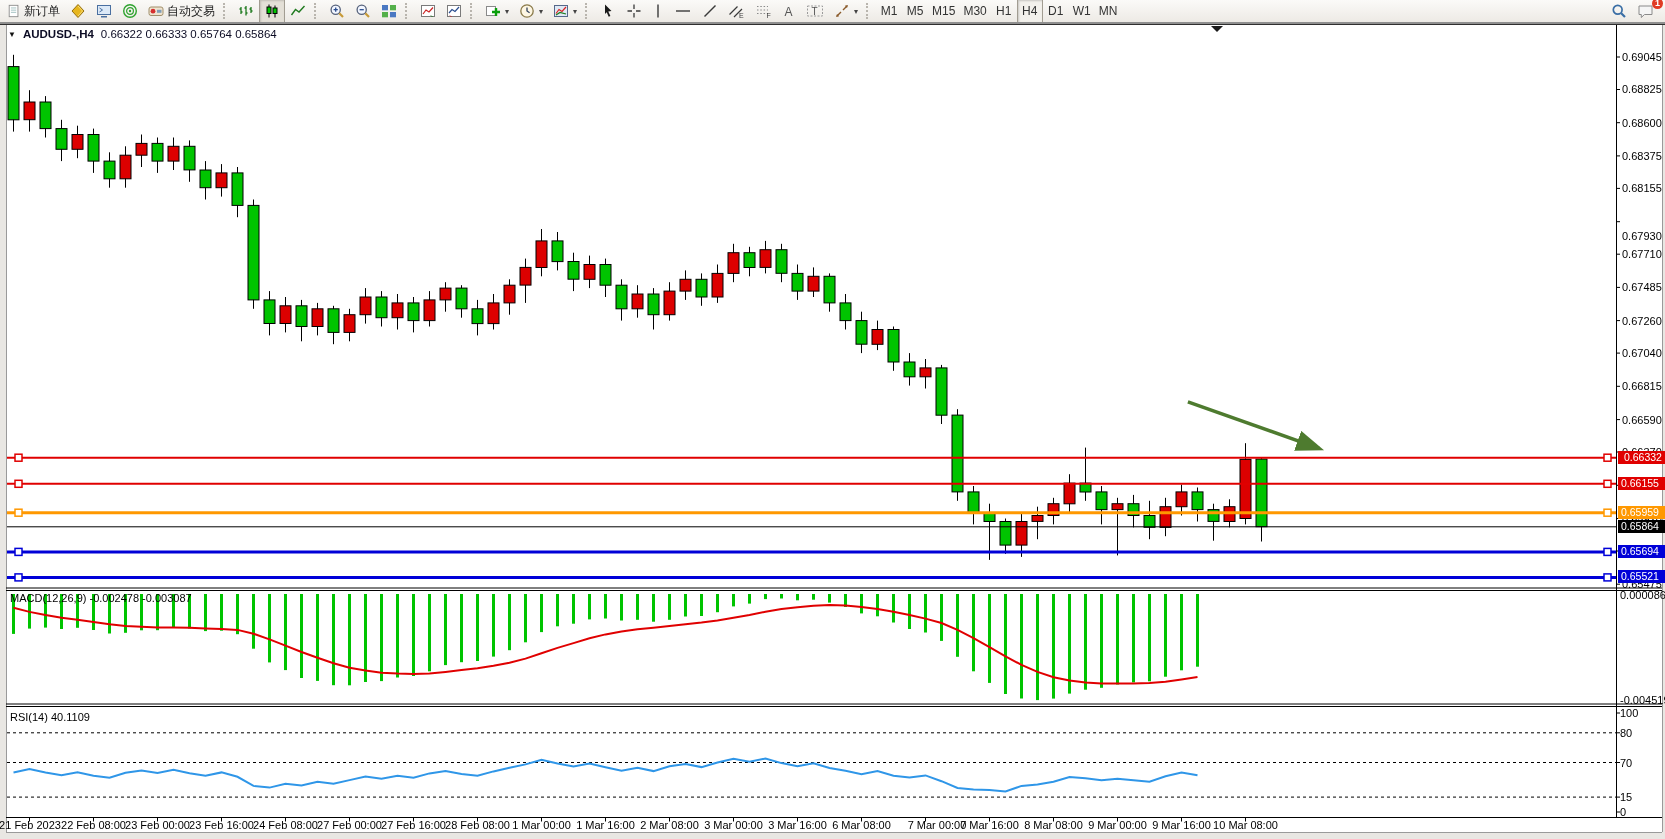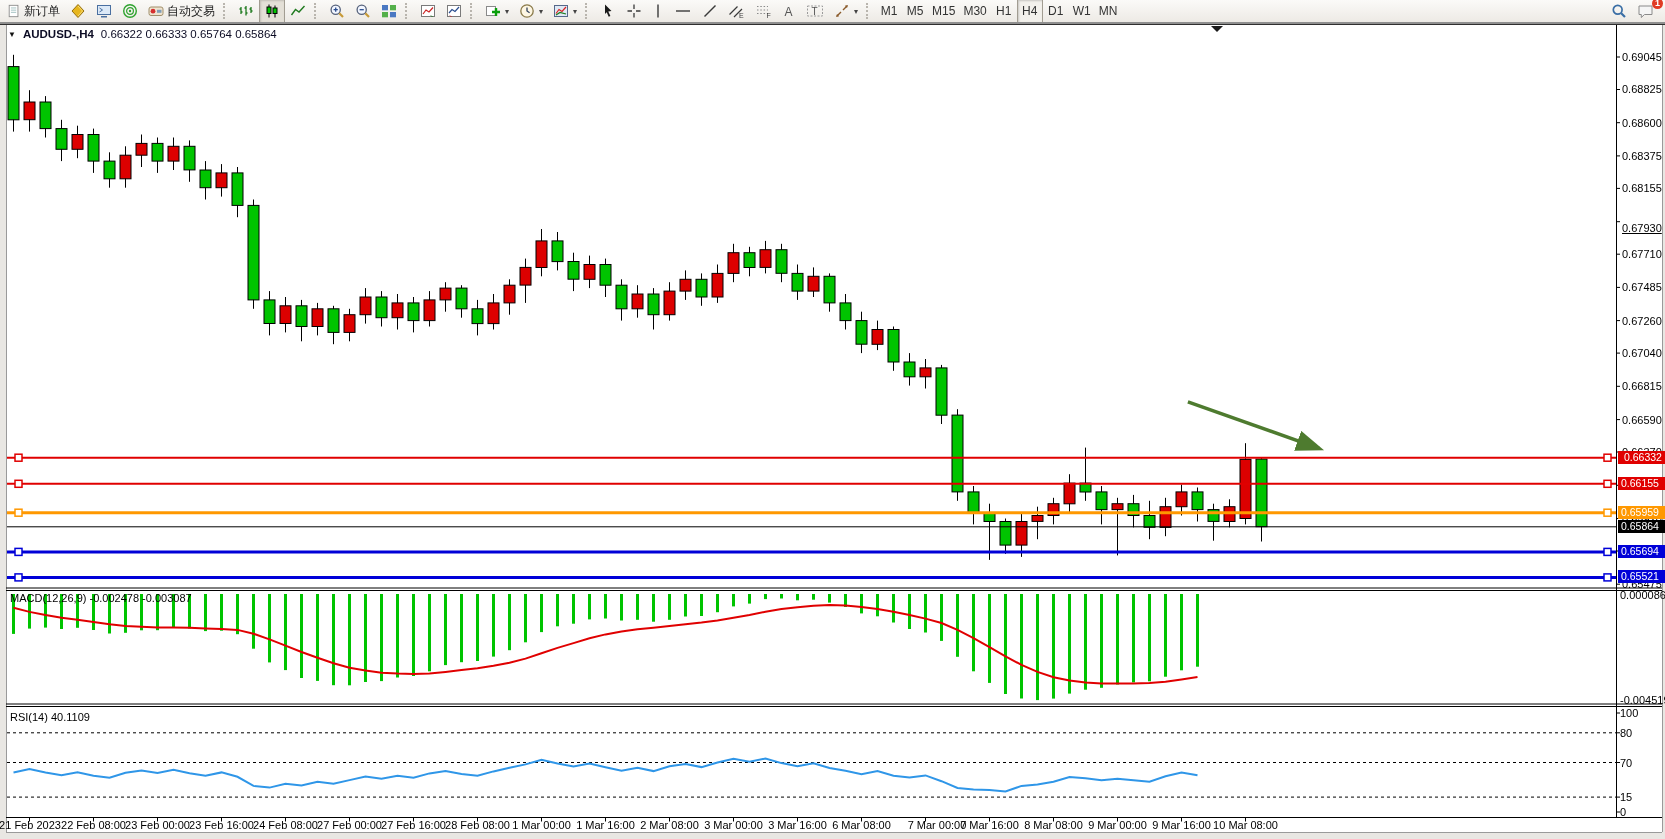--- a/index.html
+++ b/index.html
@@ -800,21 +800,21 @@
     <span style="font-weight:bold;">AUDUSD-,H4</span>
     <span>0.66322 0.66333 0.65764 0.65864</span>
   </div>
   <div class="ind-label" style="top:592px;left:10px;">MACD(12,26,9) -0.002478 -0.003087</div>
   <div class="ind-label" style="top:711px;left:10px;">RSI(14) 40.1109</div>
 <div class="ax-tick" style="top: 57px;">0.69045</div>
     <div class="ax-tick" style="top: 89.4896px;">0.68825</div>
     <div class="ax-tick" style="top: 122.718px;">0.68600</div>
     <div class="ax-tick" style="top: 155.946px;">0.68375</div>
     <div class="ax-tick" style="top: 188.435px;">0.68155</div>
-    <div class="ax-tick" style="top: 228px; text-decoration: underline;">0.67930</div>
+    <div class="ax-tick" style="top: 236px;">0.67930</div>
     <div class="ax-tick" style="top: 254.153px;">0.67710</div>
     <div class="ax-tick" style="top: 287.381px;">0.67485</div>
     <div class="ax-tick" style="top: 320.609px;">0.67260</div>
     <div class="ax-tick" style="top: 353.098px;">0.67040</div>
     <div class="ax-tick" style="top: 386.326px;">0.66815</div>
     <div class="ax-tick" style="top: 419.554px;">0.66590</div>
     <div class="ax-tick" style="top: 452.044px;">0.66370</div>
     <div class="ax-tick" style="top: 485.272px;">0.66145</div>
     <div class="ax-tick" style="top: 518.5px;">0.65920</div>
     <div class="ax-tick" style="top: 550.99px;">0.65700</div>

